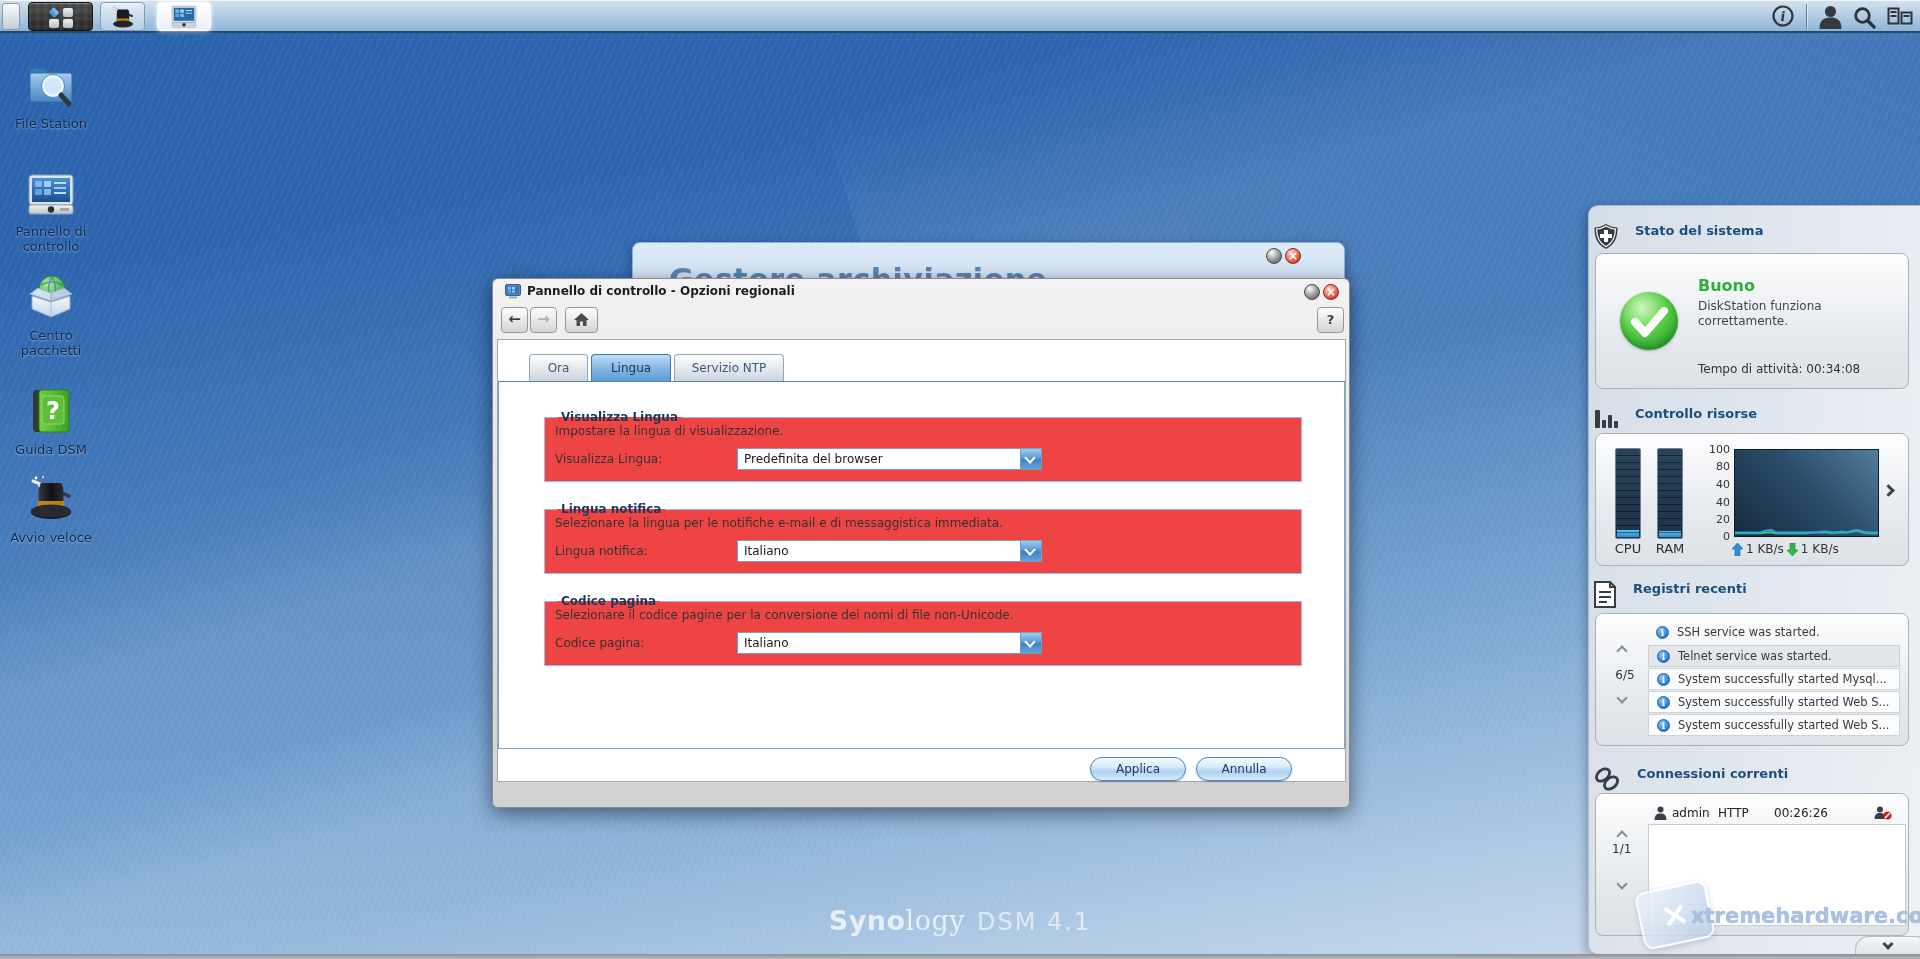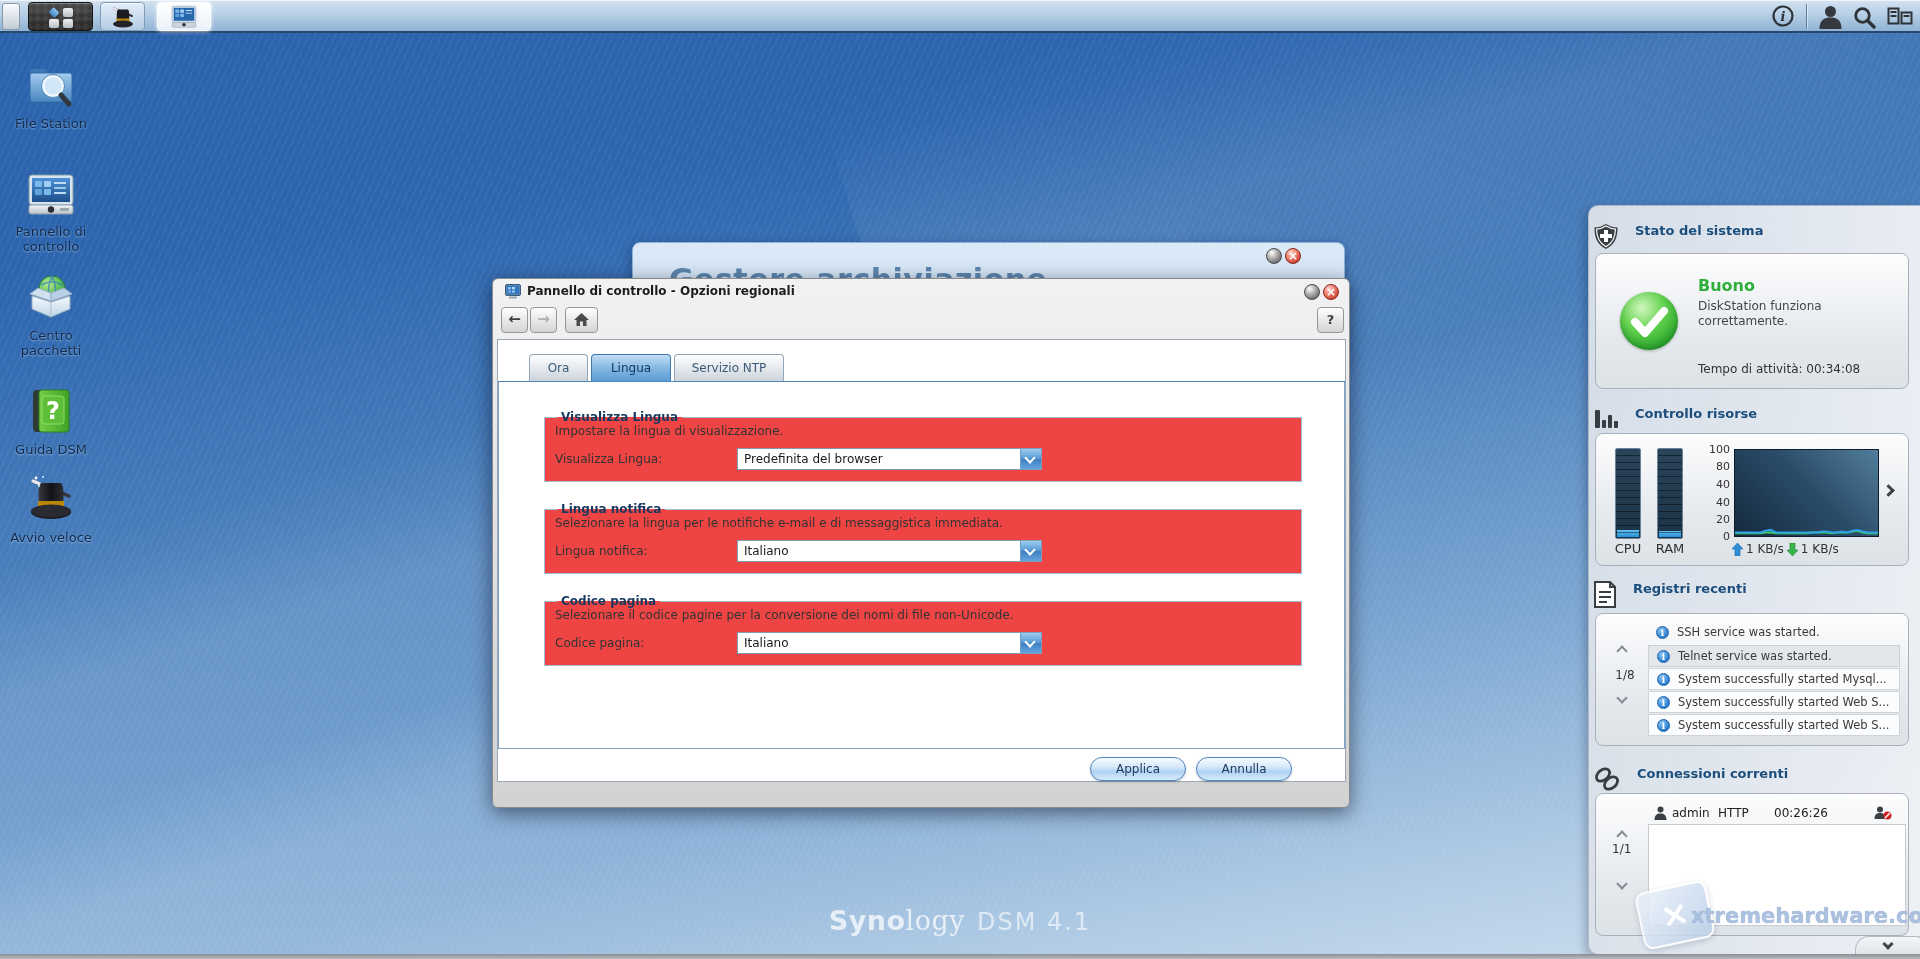--- a/index.html
+++ b/index.html
@@ -365,21 +365,21 @@
       <path d="M2 1 H17 L22 6 V26 H2 Z" fill="#fff" stroke="#383d43" stroke-width="2"></path>
       <path d="M17 1 L17 6 L22 6" fill="none" stroke="#383d43" stroke-width="2"></path>
       <rect x="6" y="10" width="12" height="2" fill="#383d43"></rect>
         <rect x="6" y="15" width="12" height="2" fill="#383d43"></rect>
         <rect x="6" y="20" width="8" height="2" fill="#383d43"></rect>
     </svg>
     <span class="wlabel">Registri recenti</span>
   </div>
   <div class="wcard" style="top:407px;height:133px">
     <i class="chev up" style="position:absolute;left:22px;top:33px"></i>
-    <div class="pgr" style="left:16px;top:54px;width:26px;text-align:center">1/8</div>
+    <div class="pgr" style="left:16px;top:54px;width:26px;text-align:center">6/5</div>
     <i class="chev down" style="position:absolute;left:22px;top:80px"></i>
     <div class="logrow" style="top:8px">
       <span class="info-i">i</span>
       <span class="logtxt">SSH service was started.</span>
     </div>
     <div class="logrow g" style="top:31px">
       <span class="info-i">i</span>
       <span class="logtxt">Telnet service was started.</span>
     </div>
     <div class="logrow w" style="top:54px">

